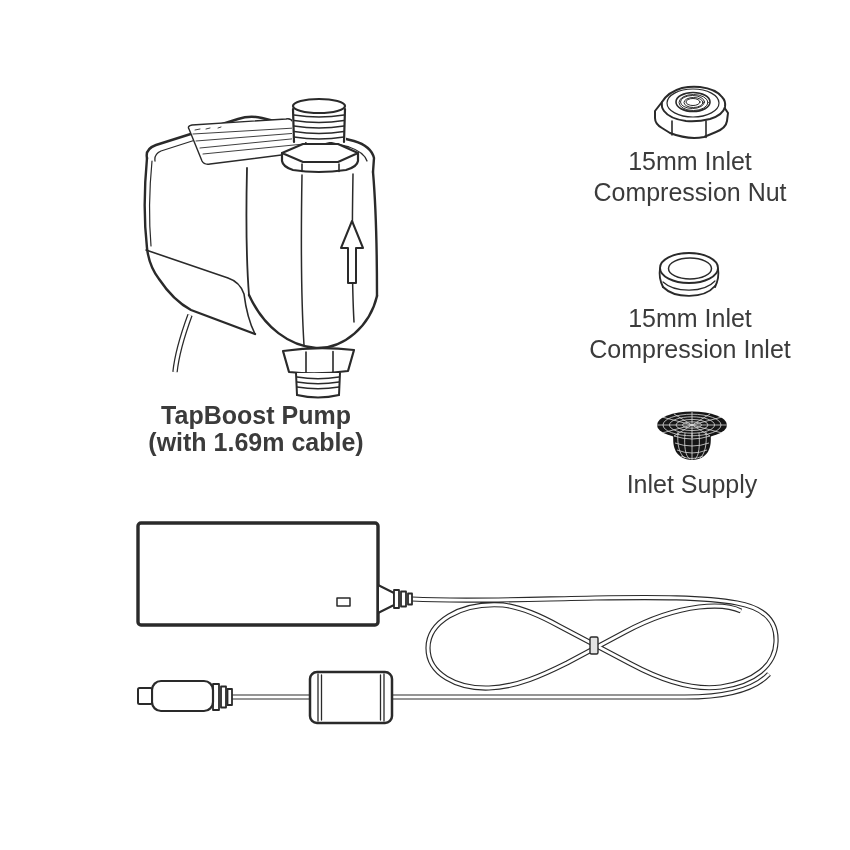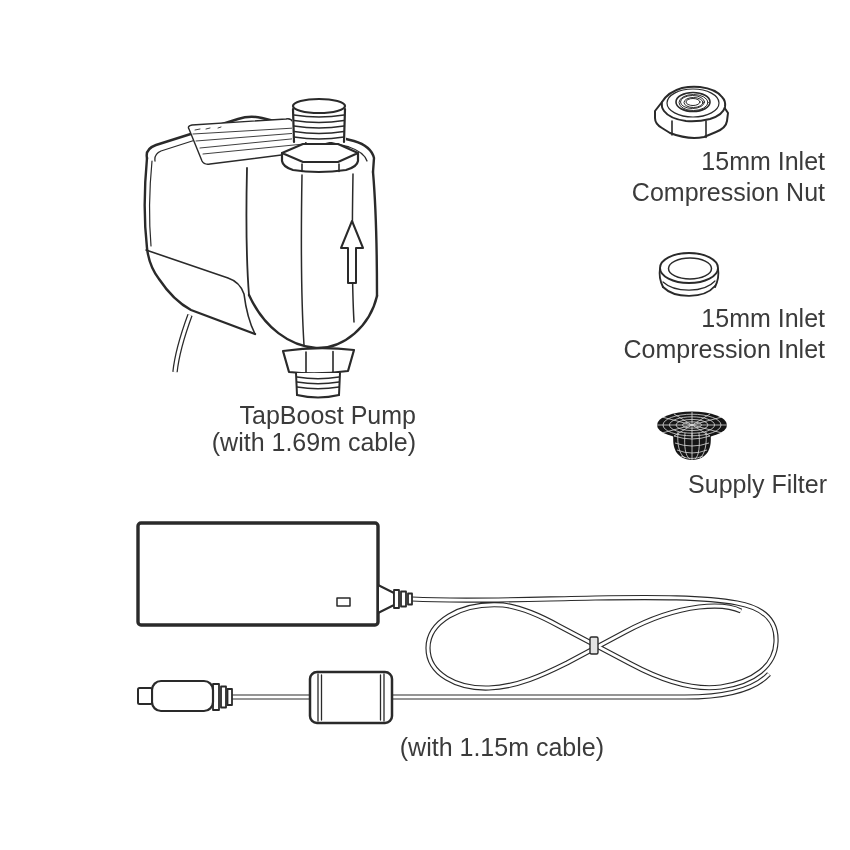--- a/index.html
+++ b/index.html
@@ -2,21 +2,21 @@
 <html><head>
 <meta charset="utf-8">
 <style>
   html,body{margin:0;padding:0;background:#ffffff;}
   .stage{
     position:relative;width:850px;height:850px;background:#ffffff;overflow:hidden;
     font-family:"Liberation Sans", sans-serif;
   }
   .illus{position:absolute;}
   .part-label{
-    position:absolute;color:#3b3b3b;text-align:right;font-size:25px;font-weight:400;
+    position:absolute;color:#3b3b3b;text-align:center;font-size:25px;font-weight:400;
   }
   .part-label .l{display:block;white-space:nowrap;}
   .lh27 .l{line-height:27px;}
   .lh31 .l{line-height:31px;}
 </style>
 </head>
 <body>
 
 <div class="stage">
 
@@ -141,36 +141,35 @@
 
       <rect x="88" y="171" width="6" height="26" fill="#ffffff" stroke-width="1.8"></rect>
       <rect x="96" y="173.5" width="5" height="21" fill="#ffffff" stroke-width="1.8"></rect>
       <rect x="102.5" y="176" width="4.5" height="16" fill="#ffffff" stroke-width="1.8"></rect>
 
       <rect x="27" y="168" width="61" height="30" rx="9" fill="#ffffff" stroke-width="2.2"></rect>
       <rect x="13" y="175" width="14" height="16" rx="1.5" fill="#ffffff" stroke-width="2"></rect>
     </g>
   </svg>
 
-  <div class="part-label lh27" style="left:96px;top:402px;width:320px;">
+  <div class="part-label lh27" style="left:96px;top:402px;width:320px;font-weight:bold;">
     <span class="l">TapBoost Pump</span>
     <span class="l">(with 1.69m cable)</span>
   </div>
 
   <div class="part-label lh31" style="left:555px;top:146px;width:270px;">
     <span class="l">15mm Inlet</span>
     <span class="l">Compression Nut</span>
   </div>
 
   <div class="part-label lh31" style="left:555px;top:303px;width:270px;">
     <span class="l">15mm Inlet</span>
     <span class="l">Compression Inlet</span>
   </div>
 
   <div class="part-label lh31" style="left:557px;top:469px;width:270px;">
-    <span class="l">Supply Filter</span>
+    <span class="l">Inlet Supply</span>
   </div>
 
   <div class="part-label lh27" style="left:284px;top:734px;width:320px;">
-    <span class="l">(with 1.15m cable)</span>
   </div>
 
 </div>
 
 </body></html>

